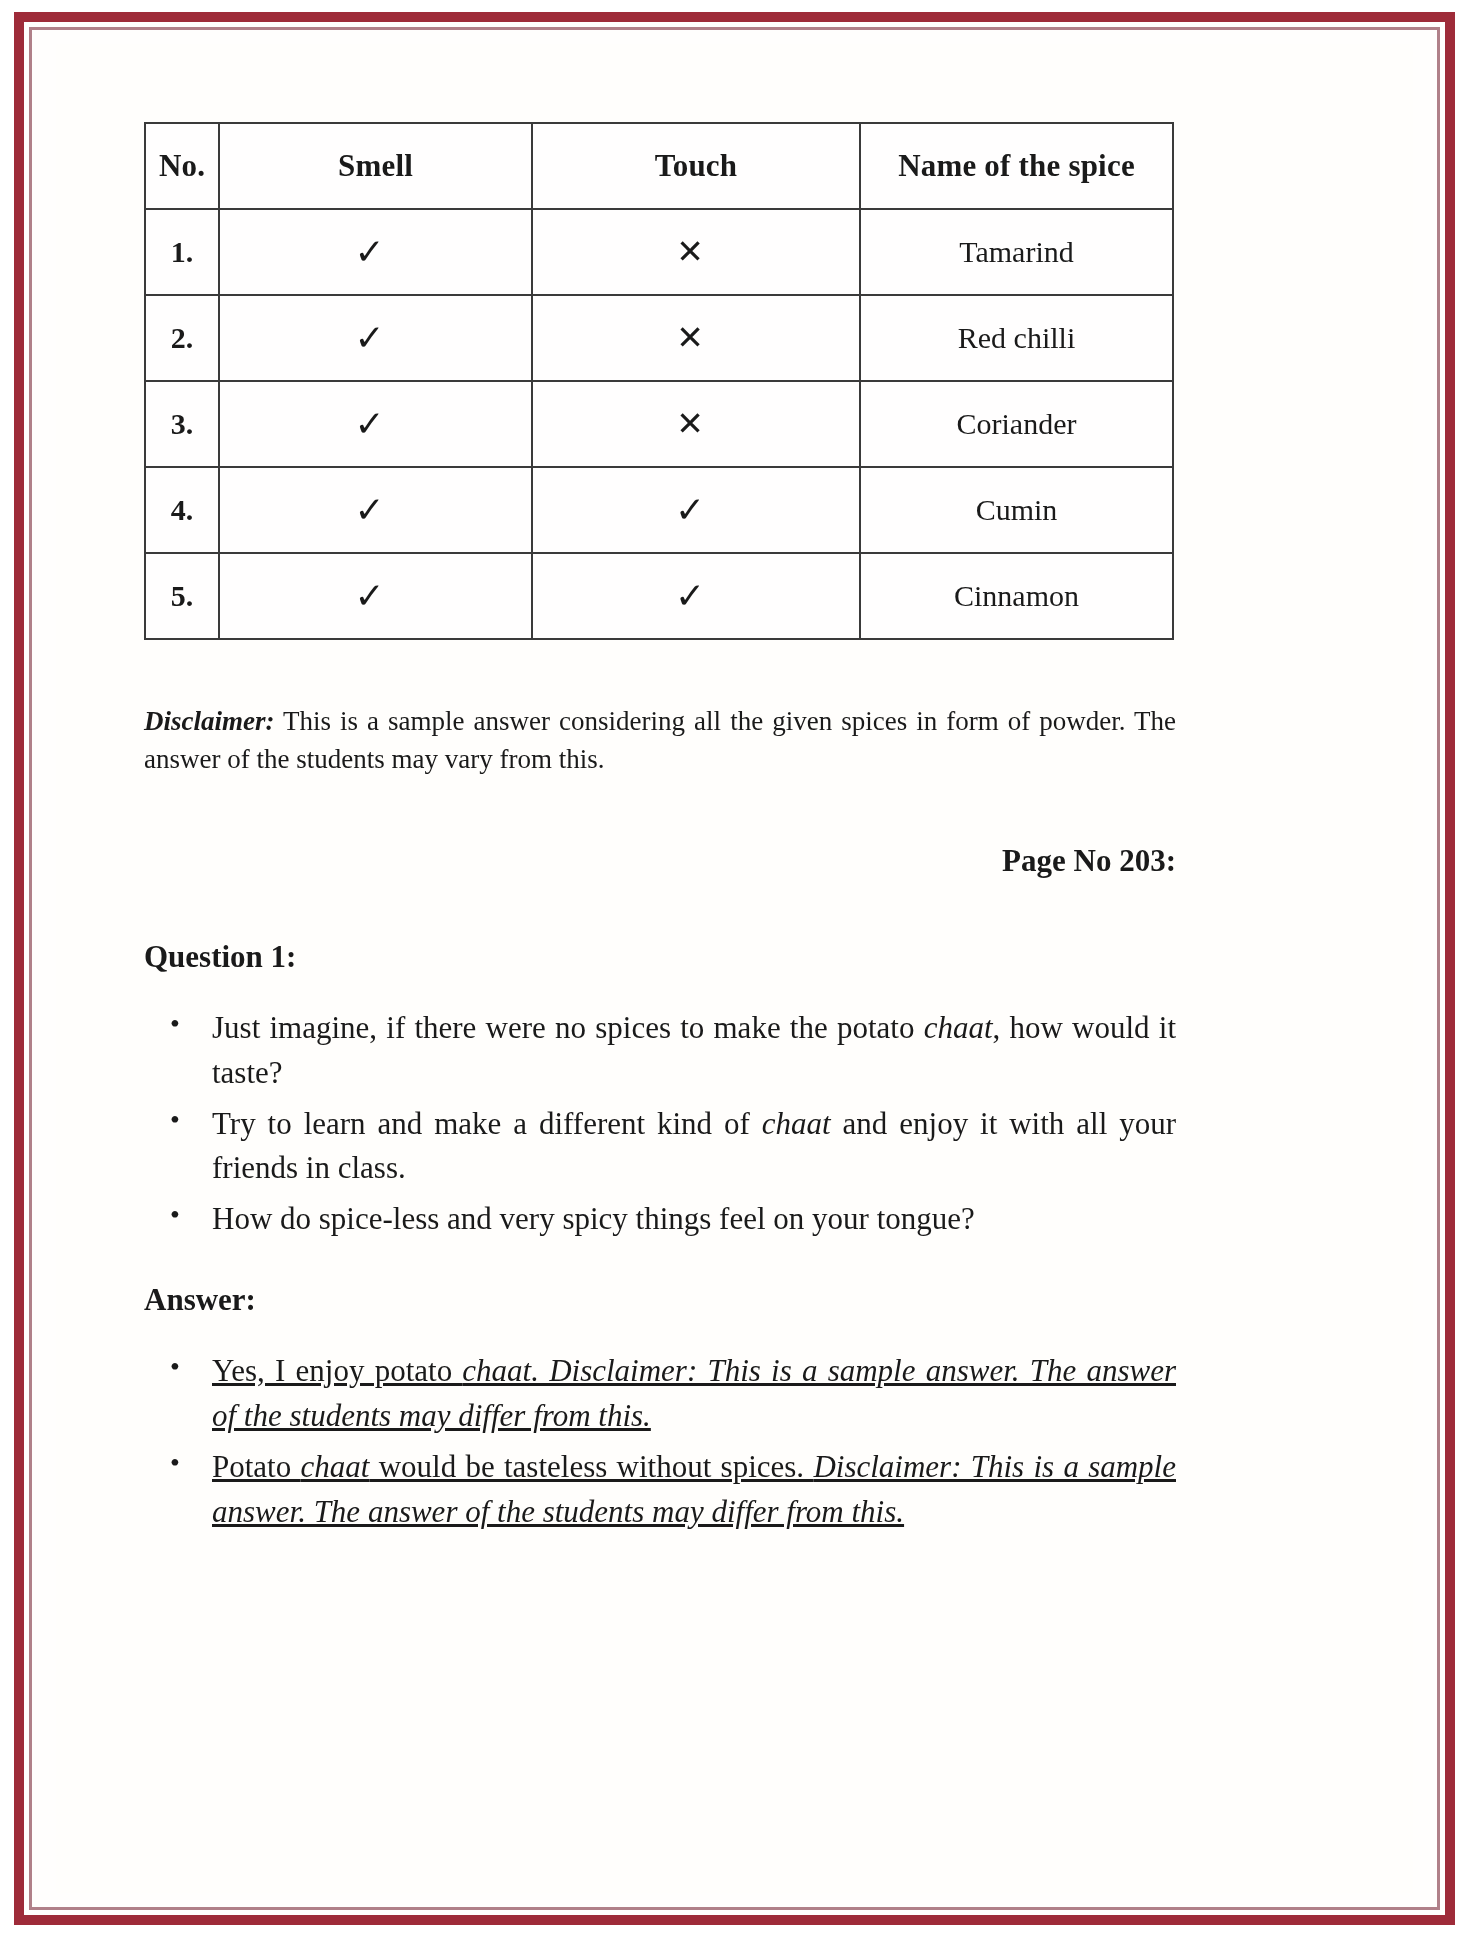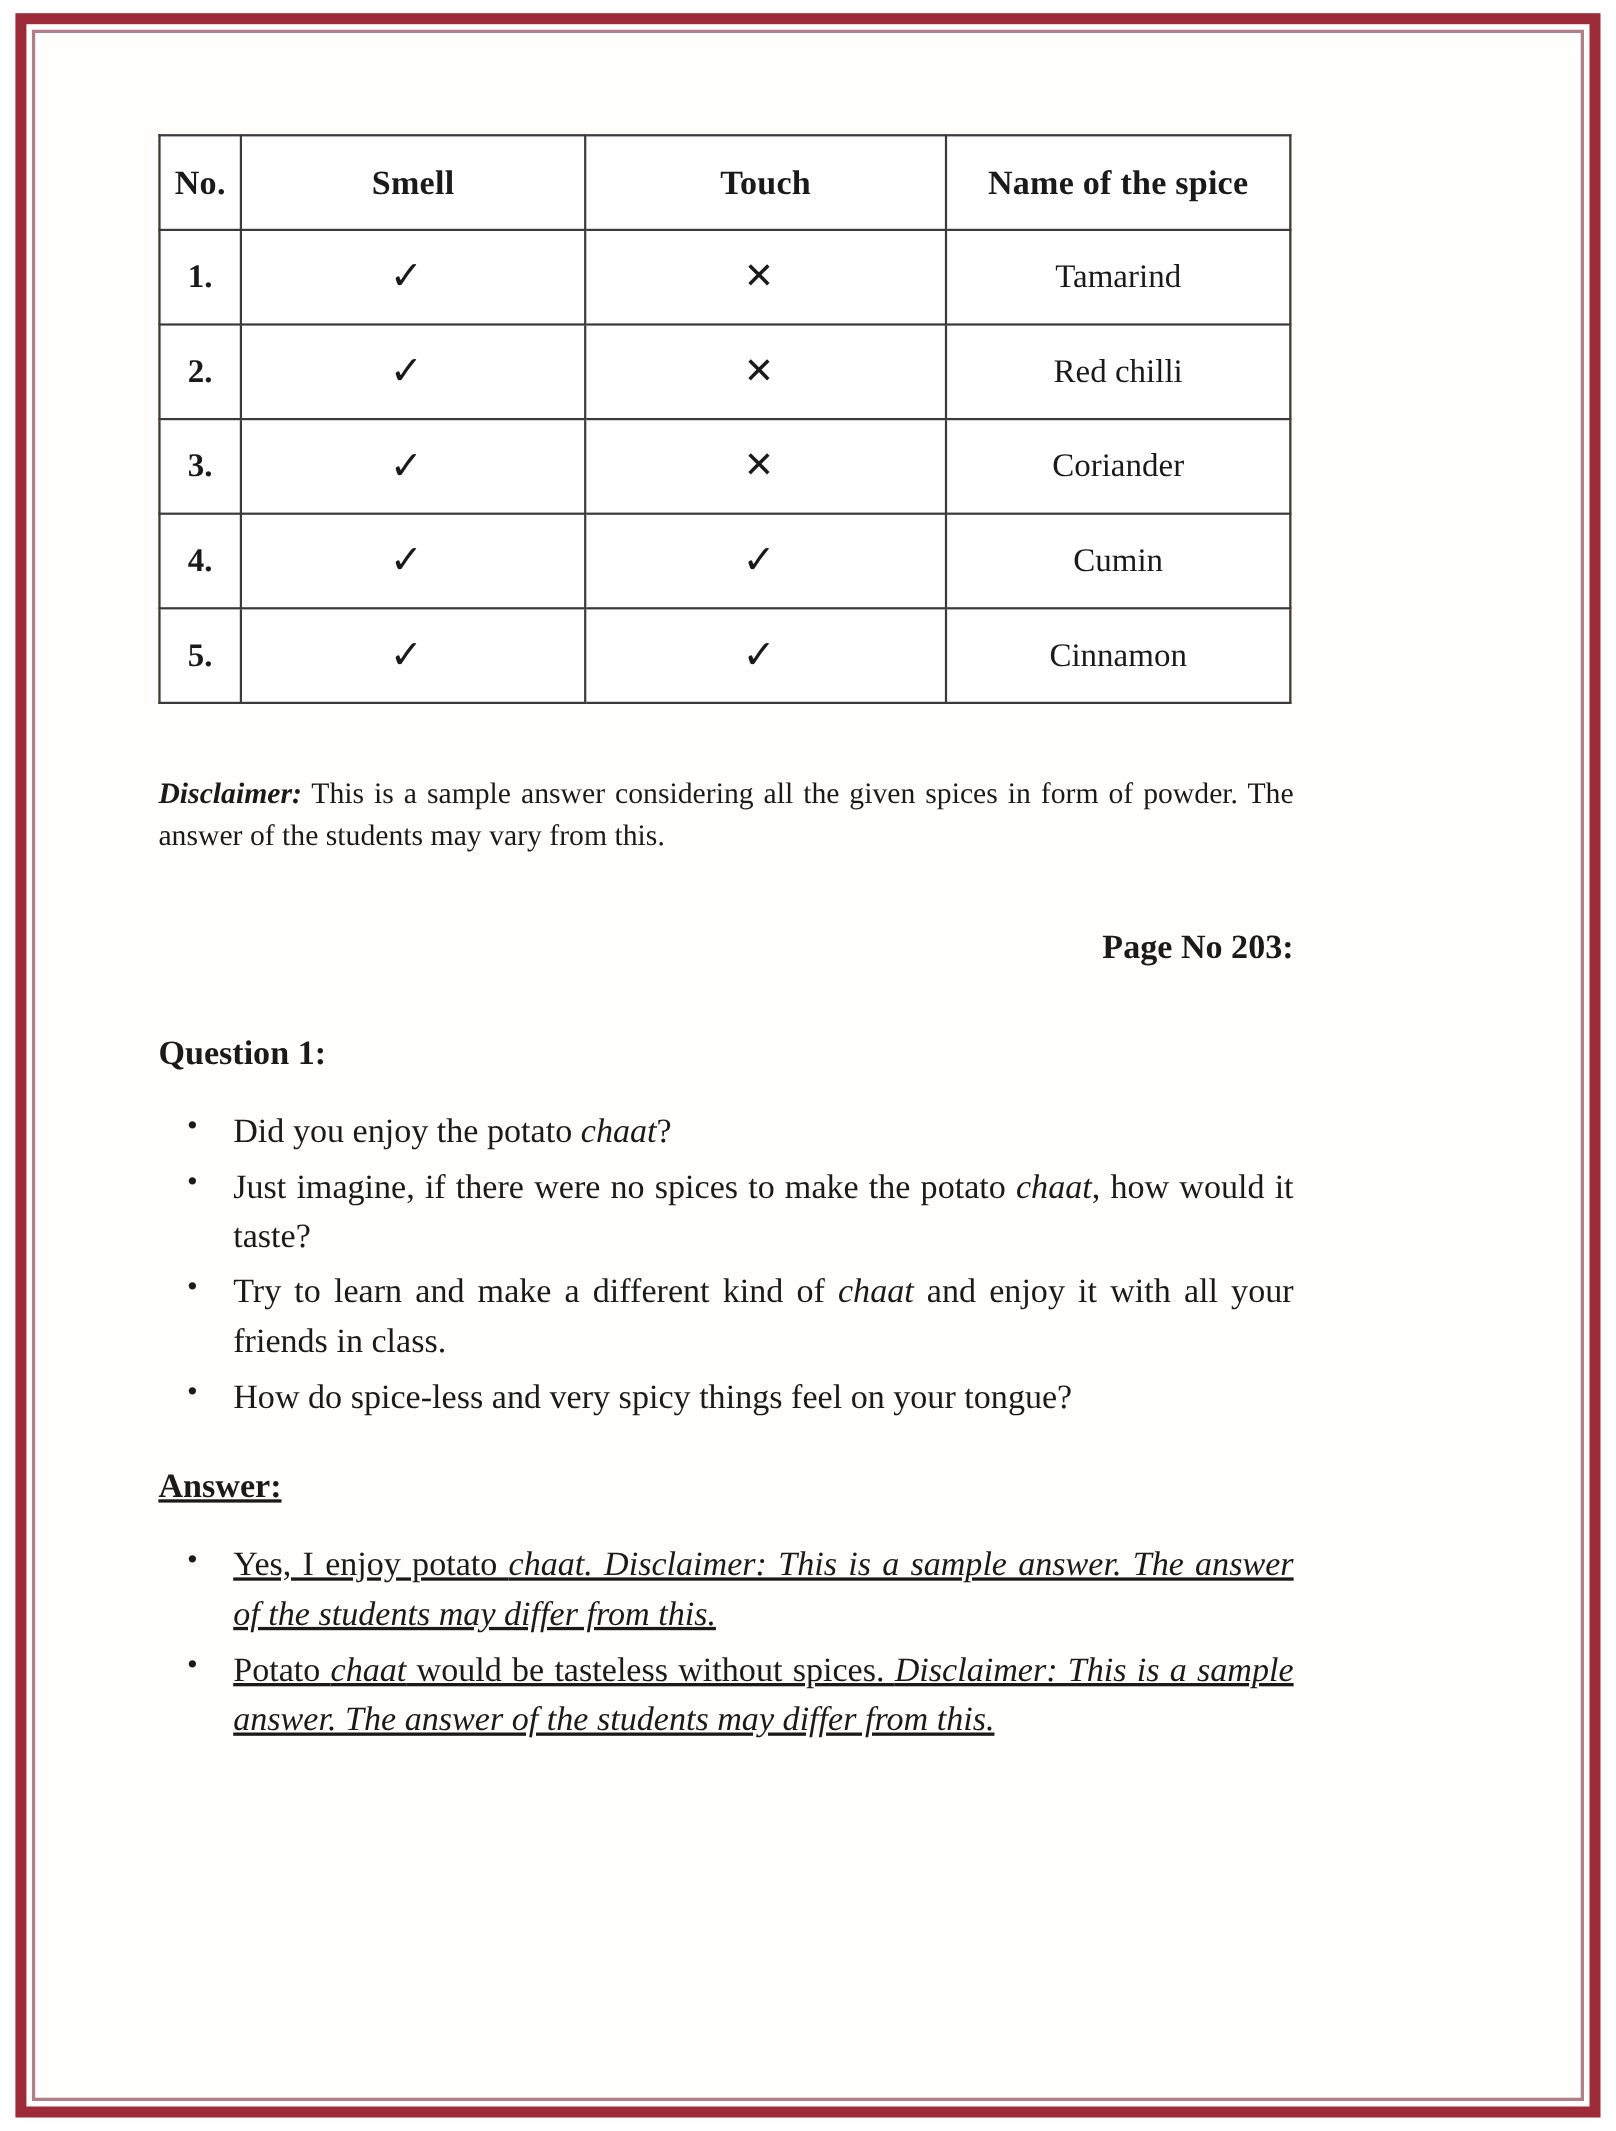--- a/index.html
+++ b/index.html
@@ -125,21 +125,20 @@
   .question-head {
     margin-top: 60px;
     font-size: 31px;
     font-weight: bold;
   }
 
   .answer-head {
     margin-top: 40px;
     font-size: 31px;
     font-weight: bold;
-    text-decoration: underline;
   }
 
   ul.doc-list {
     list-style: none;
     margin: 22px 0 0 0;
     padding: 0;
   }
   ul.doc-list li {
     position: relative;
     padding-left: 68px;
@@ -219,21 +218,20 @@
           </tr>
         </tbody>
       </table>
 
       <p class="disclaimer"><span class="lead">Disclaimer:</span><span> This is a sample answer considering all the given spices in form of powder. The answer of the students may vary from this.</span></p>
 
       <p class="page-no">Page No 203:</p>
 
       <p class="question-head">Question 1:</p>
       <ul class="doc-list">
-          <li><span>Did you enjoy the potato </span><i>chaat</i><span>?</span></li>
           <li><span>Just imagine, if there were no spices to make the potato </span><i>chaat</i><span>, how would it taste?</span></li>
           <li><span>Try to learn and make a different kind of </span><i>chaat</i><span> and enjoy it with all your friends in class.</span></li>
           <li><span>How do spice-less and very spicy things feel on your tongue?</span></li>
         </ul>
 
       <p class="answer-head">Answer:</p>
       <ul class="doc-list answer-list">
           <li><span>Yes, I enjoy potato </span><i>chaat. Disclaimer: This is a sample answer. The answer of the students may differ from this.</i></li>
           <li><span>Potato </span><i>chaat</i><span> would be tasteless without spices. </span><i>Disclaimer: This is a sample answer. The answer of the students may differ from this.</i></li>
         </ul>

